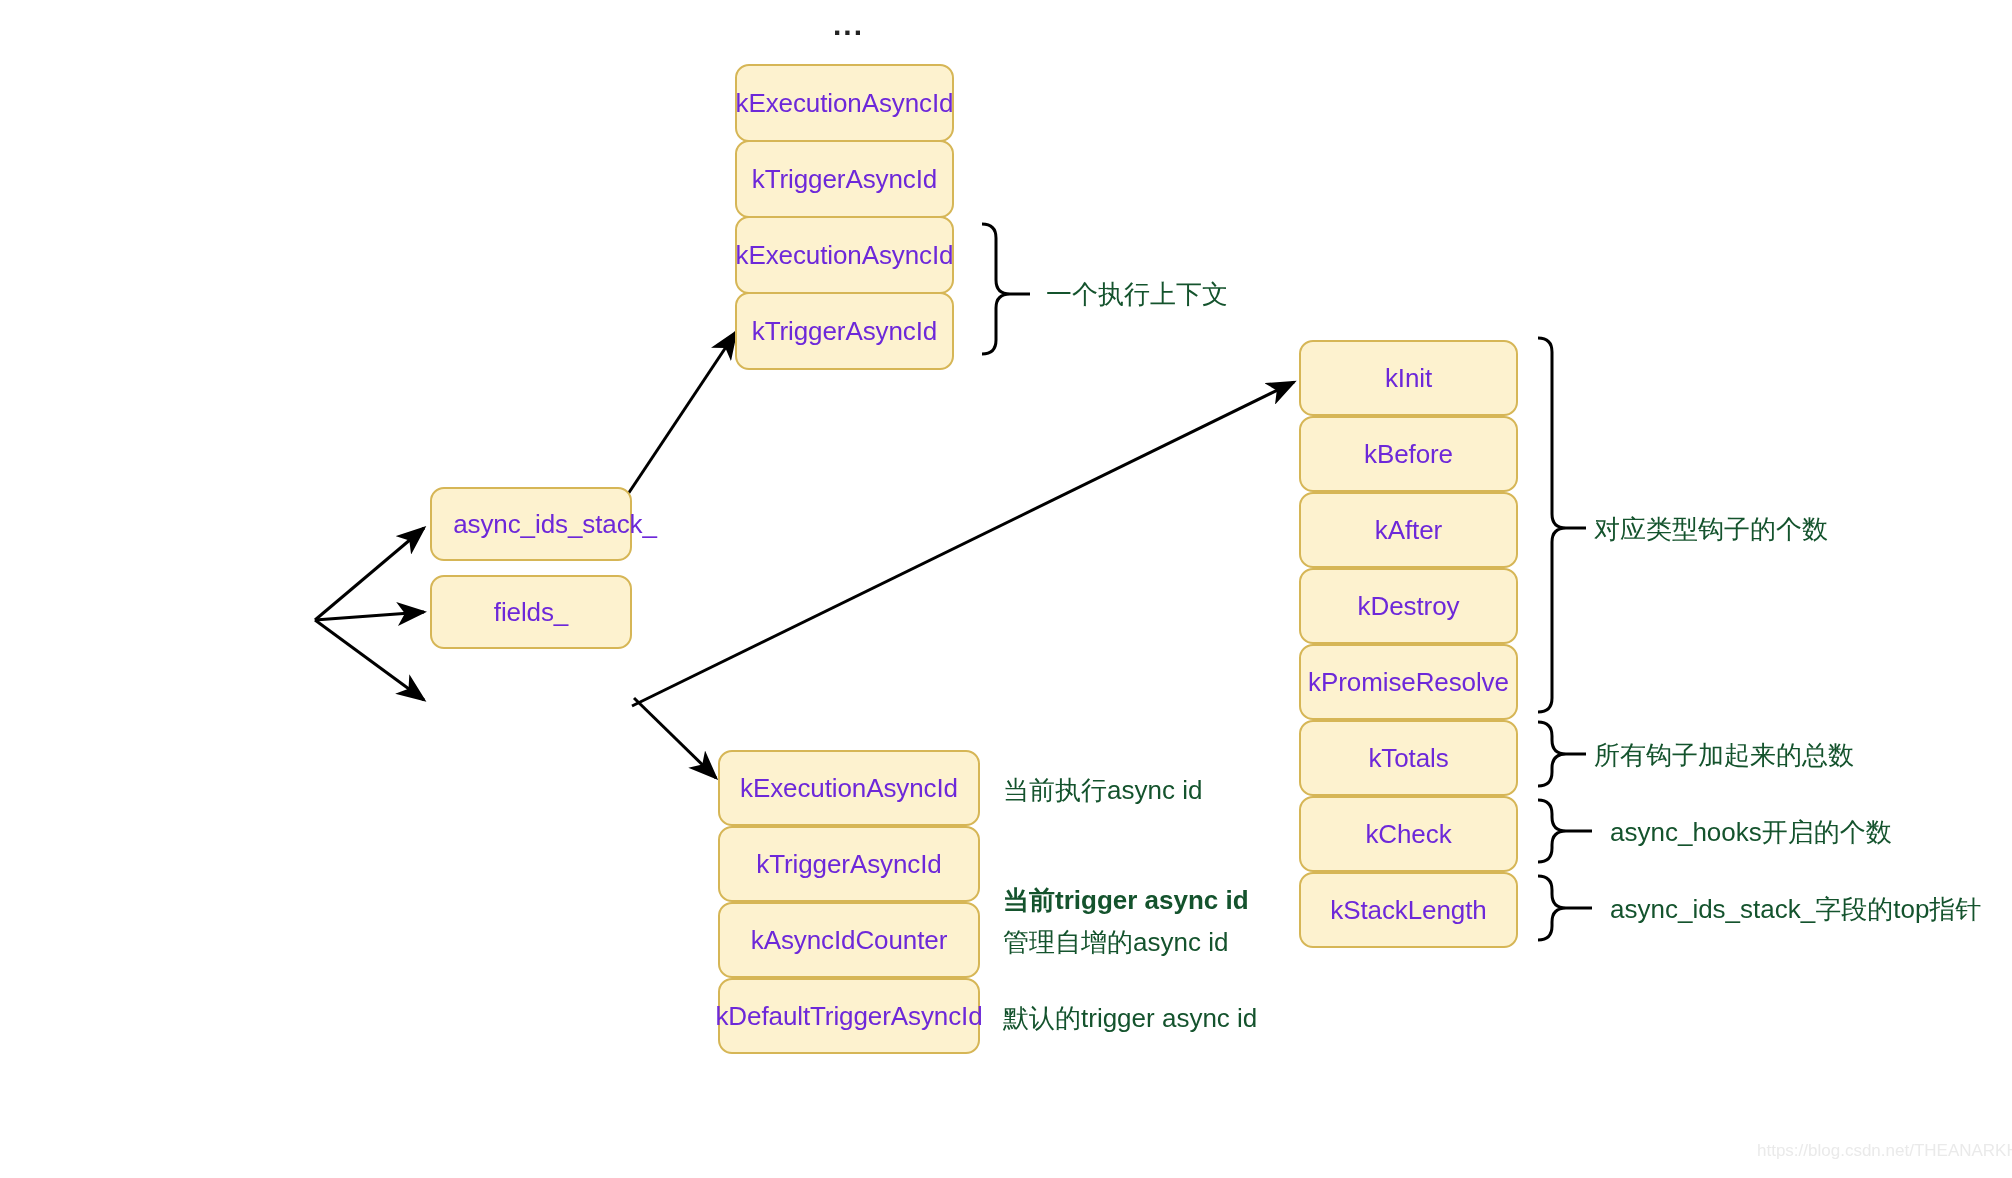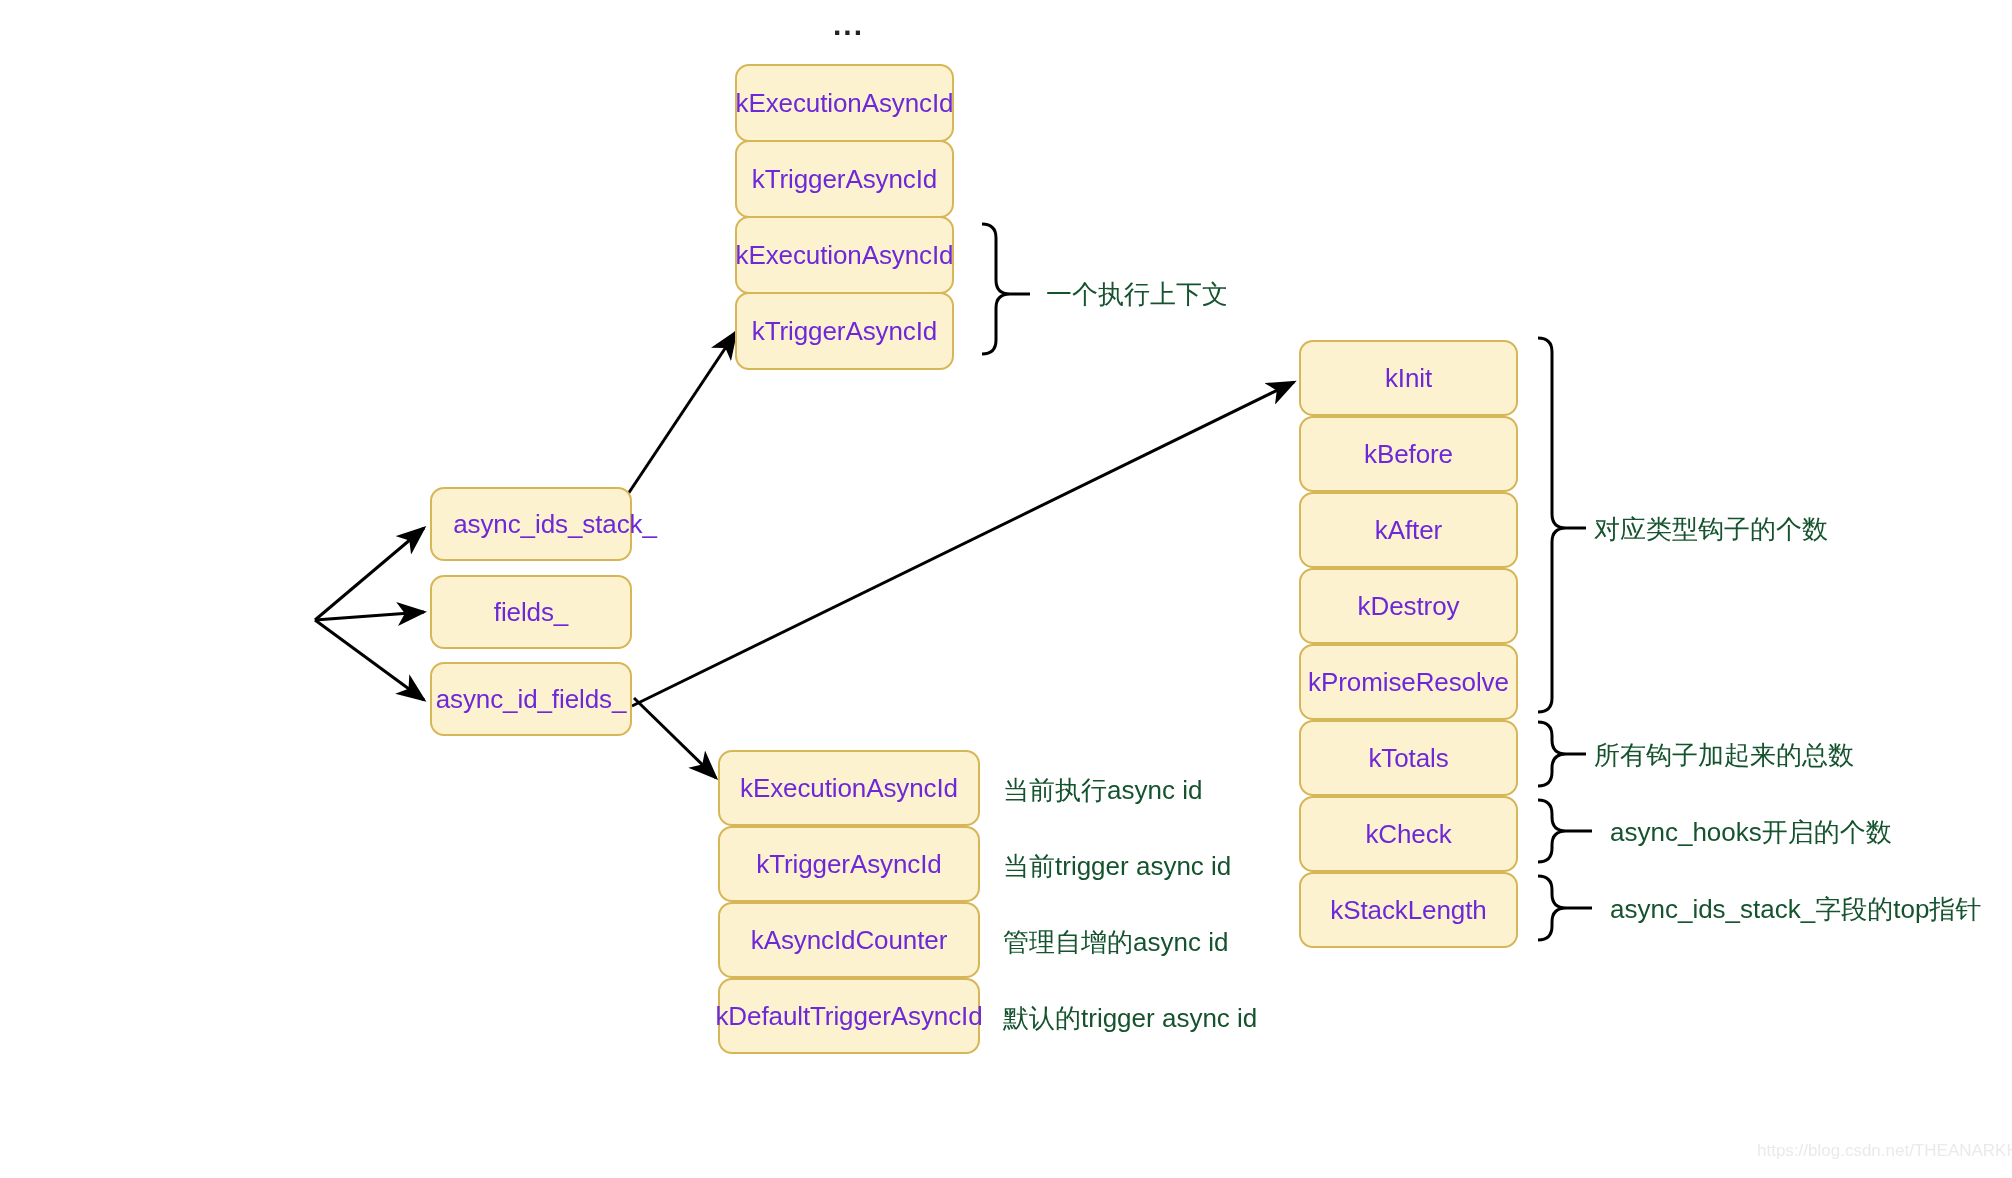--- a/index.html
+++ b/index.html
@@ -110,21 +110,20 @@
   <div class="node" style="left:735px; top:64px; width:219px; height:78px;">kExecutionAsyncId</div>
   <div class="node" style="left:735px; top:140px; width:219px; height:78px;">kTriggerAsyncId</div>
   <div class="node" style="left:735px; top:216px; width:219px; height:78px;">kExecutionAsyncId</div>
   <div class="node" style="left:735px; top:292px; width:219px; height:78px;">kTriggerAsyncId</div>
 
   <div class="label" style="left:1046px; top:279px;">一个执行上下文</div>
 
 
   <div class="node" style="left:430px; top:487px; width:202px; height:74px;padding-left:48px;">async_ids_stack_</div>
   <div class="node" style="left:430px; top:575px; width:202px; height:74px;">fields_</div>
-  <div class="node" style="left:430px; top:662px; width:202px; height:74px;">async_id_fields_</div>
 
   <div class="node" style="left:1299px; top:340px; width:219px; height:76px;">kInit</div>
   <div class="node" style="left:1299px; top:416px; width:219px; height:76px;">kBefore</div>
   <div class="node" style="left:1299px; top:492px; width:219px; height:76px;">kAfter</div>
   <div class="node" style="left:1299px; top:568px; width:219px; height:76px;">kDestroy</div>
   <div class="node" style="left:1299px; top:644px; width:219px; height:76px;">kPromiseResolve</div>
   <div class="node" style="left:1299px; top:720px; width:219px; height:76px;">kTotals</div>
   <div class="node" style="left:1299px; top:796px; width:219px; height:76px;">kCheck</div>
   <div class="node" style="left:1299px; top:872px; width:219px; height:76px;">kStackLength</div>
 
@@ -132,19 +131,19 @@
   <div class="label" style="left:1594px; top:740px;">所有钩子加起来的总数</div>
   <div class="label" style="left:1610px; top:817px;">async_hooks开启的个数</div>
   <div class="label" style="left:1610px; top:894px;">async_ids_stack_字段的top指针</div>
 
   <div class="node" style="left:718px; top:750px; width:262px; height:76px;">kExecutionAsyncId</div>
   <div class="node" style="left:718px; top:826px; width:262px; height:76px;">kTriggerAsyncId</div>
   <div class="node" style="left:718px; top:902px; width:262px; height:76px;">kAsyncIdCounter</div>
   <div class="node" style="left:718px; top:978px; width:262px; height:76px;">kDefaultTriggerAsyncId</div>
 
   <div class="label" style="left:1003px; top:775px;">当前执行async id</div>
-  <div class="label" style="left:1003px; top:851px;">当前trigger async id</div>
+  <div class="label" style="left:1003px; top:885px;font-weight:bold;">当前trigger async id</div>
   <div class="label" style="left:1003px; top:927px;">管理自增的async id</div>
   <div class="label" style="left:1003px; top:1003px;">默认的trigger async id</div>
 
   <div class="watermark" style="left:1757px; top:1141px;">https://blog.csdn.net/THEANARKH</div>
 
 </div>
 
 </body></html>

